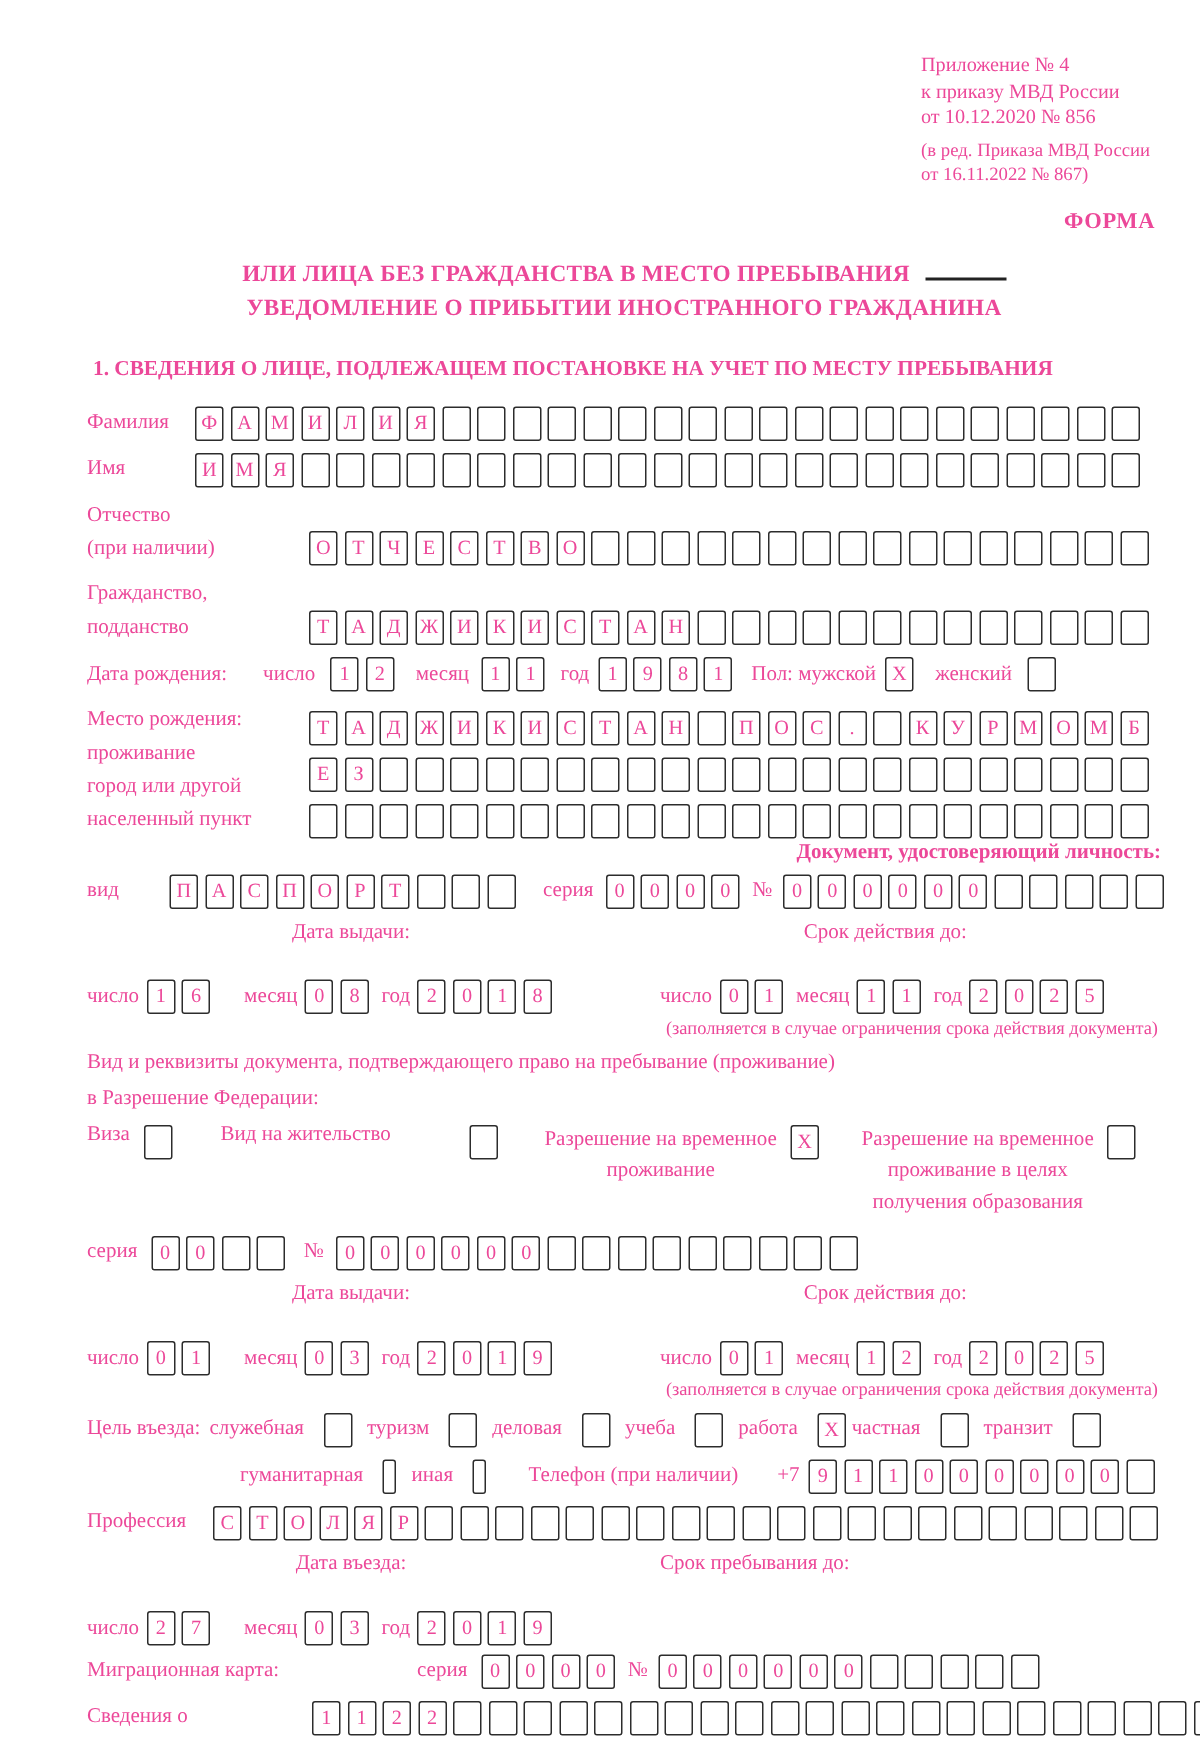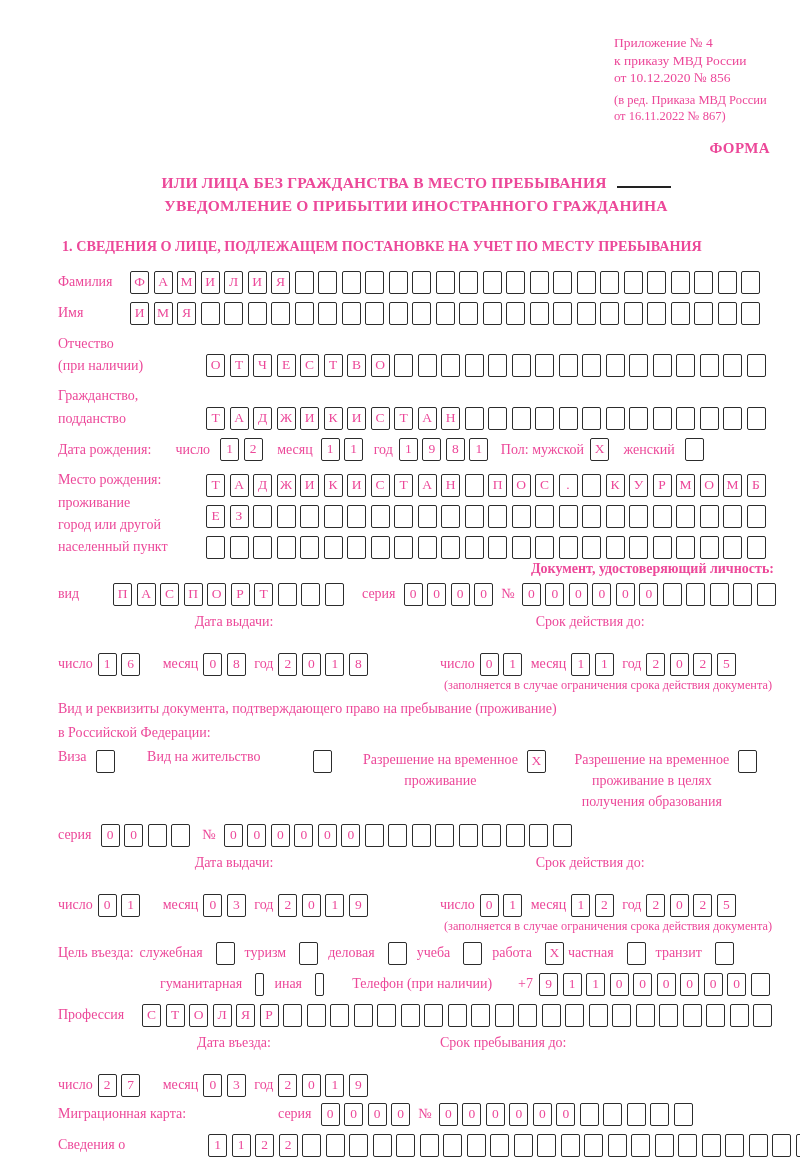--- a/index.html
+++ b/index.html
@@ -166,21 +166,21 @@
       <div class="dg-line">
         <span class="dlbl">число</span><span class="cells"><span class="cell">0</span><span class="cell">1</span></span>
         <span class="dlbl">месяц</span><span class="cells"><span class="cell">1</span><span class="cell">1</span></span>
         <span class="dlbl">год</span><span class="cells"><span class="cell">2</span><span class="cell">0</span><span class="cell">2</span><span class="cell">5</span></span>
       </div>
     </div>
   </div>
   <div class="note-right">(заполняется в случае ограничения срока действия документа)</div>
 
   <div class="plain">Вид и реквизиты документа, подтверждающего право на пребывание (проживание)</div>
-  <div class="plain">в Российской Федерации:</div>
+  <div class="plain">в Разрешение Федерации:</div>
 
   <div class="permits">
     <div class="permit p1">
       <span>Виза</span>
       <span class="cell"></span>
     </div>
     <div class="permit p2">
       <span>Вид на жительство</span>
       <span class="cell"></span>
     </div>

